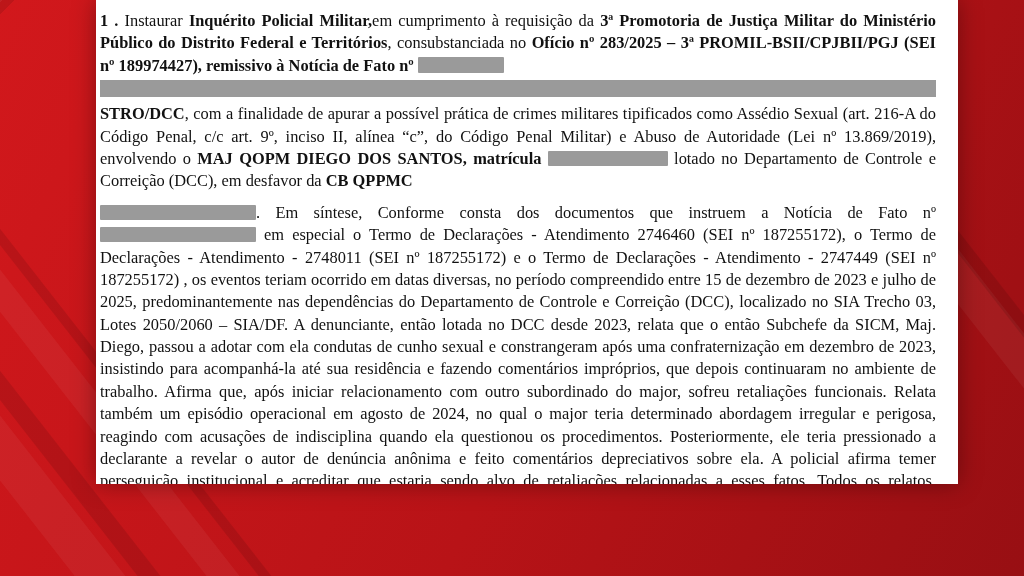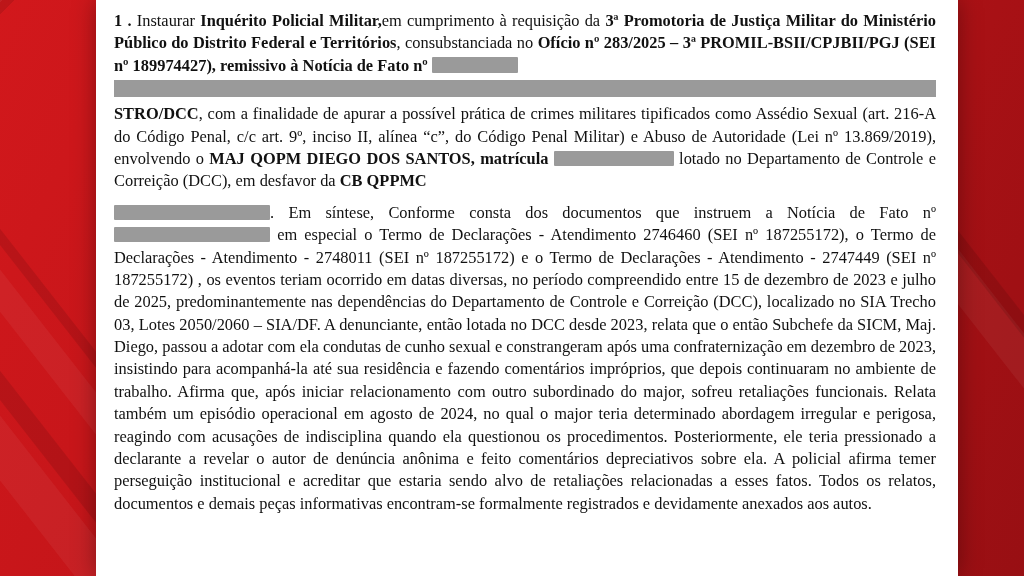--- a/index.html
+++ b/index.html
@@ -32,25 +32,25 @@
     pointer-events: none;
   }
   .bg-band.dark { background: rgba(0,0,0,0.10); }
 
   
   #doc {
     position: absolute;
     left: 96px;
     top: 0;
     width: 862px;
-    height: 576px;
+    height: 484px;
     background: #ffffff;
     box-shadow: 0 0 22px rgba(0,0,0,0.35);
     box-sizing: border-box;
-    padding: 10px 22px 8px 18px;
+    padding: 10px 22px 8px 4px;
     overflow: hidden;
   }
 
   .para {
     font-size: 16.4px;
     line-height: 1.365;
     text-align: justify;
     color: #111111;
     margin: 0 0 2px 0;
     hyphens: none;

